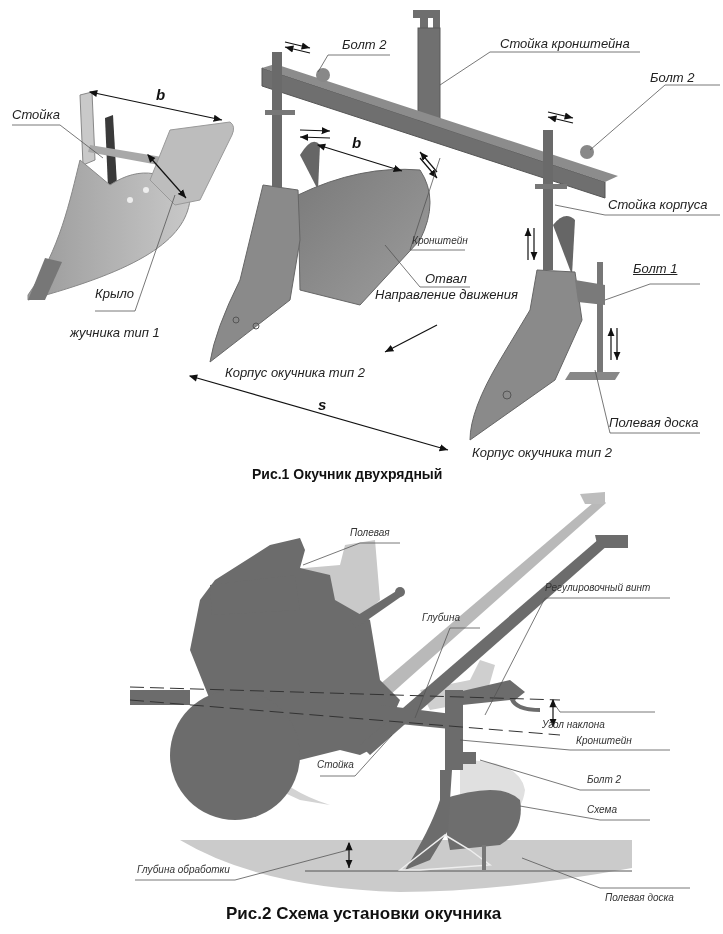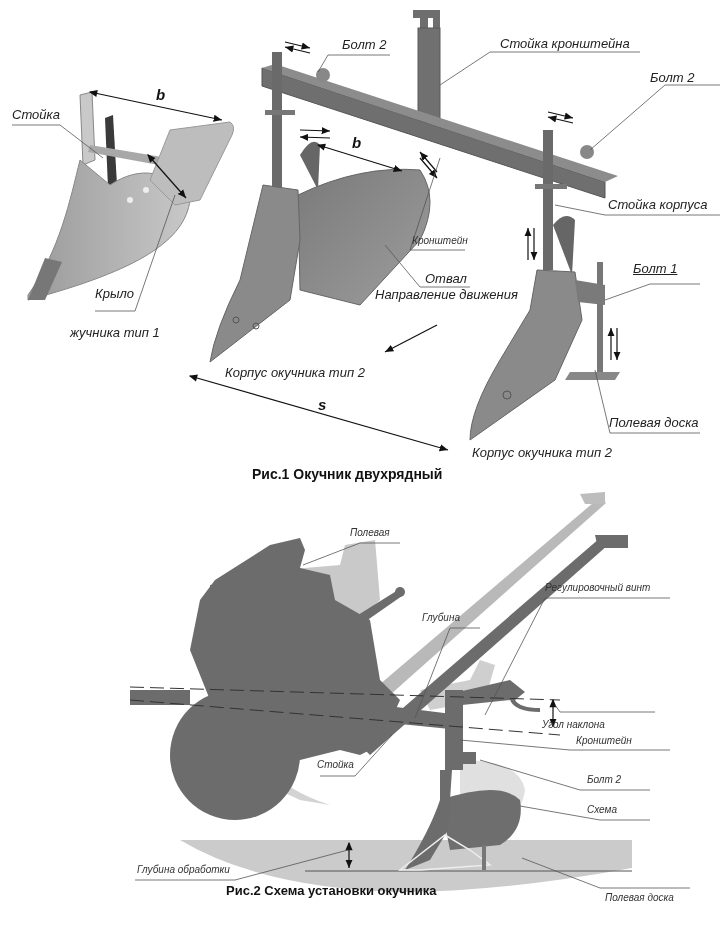--- a/index.html
+++ b/index.html
@@ -177,13 +177,13 @@
 <span class="lbl sm" style="left:350px;top:527px;">Полевая</span>
 <span class="lbl sm" style="left:545px;top:582px;">Регулировочный винт</span>
 <span class="lbl sm" style="left:422px;top:612px;">Глубина</span>
 <span class="lbl sm" style="left:542px;top:696px;margin-top:23px;">Угол наклона</span>
 <span class="lbl sm" style="left:576px;top:735px;">Кронштейн</span>
 <span class="lbl sm" style="left:317px;top:759px;">Стойка</span>
 <span class="lbl sm" style="left:587px;top:774px;">Болт 2</span>
 <span class="lbl sm" style="left:587px;top:804px;">Схема</span>
 <span class="lbl sm" style="left:137px;top:864px;">Глубина обработки</span>
 <span class="lbl sm" style="left:605px;top:892px;">Полевая доска</span>
-<span class="cap" style="left:226px;top:883px;font-size:13px;">Рис.2  Схема установки окучника</span>
+<span class="cap" style="left:226px;top:904px;font-size:17px;">Рис.2  Схема установки окучника</span>
 
 </body></html>

